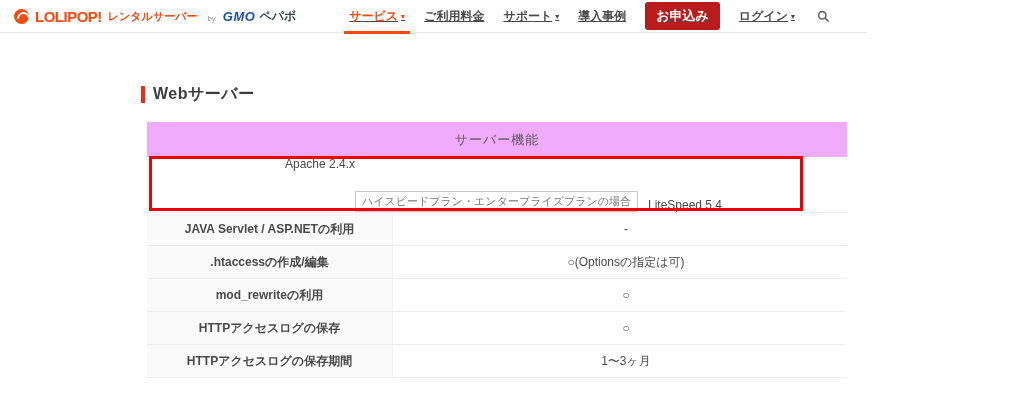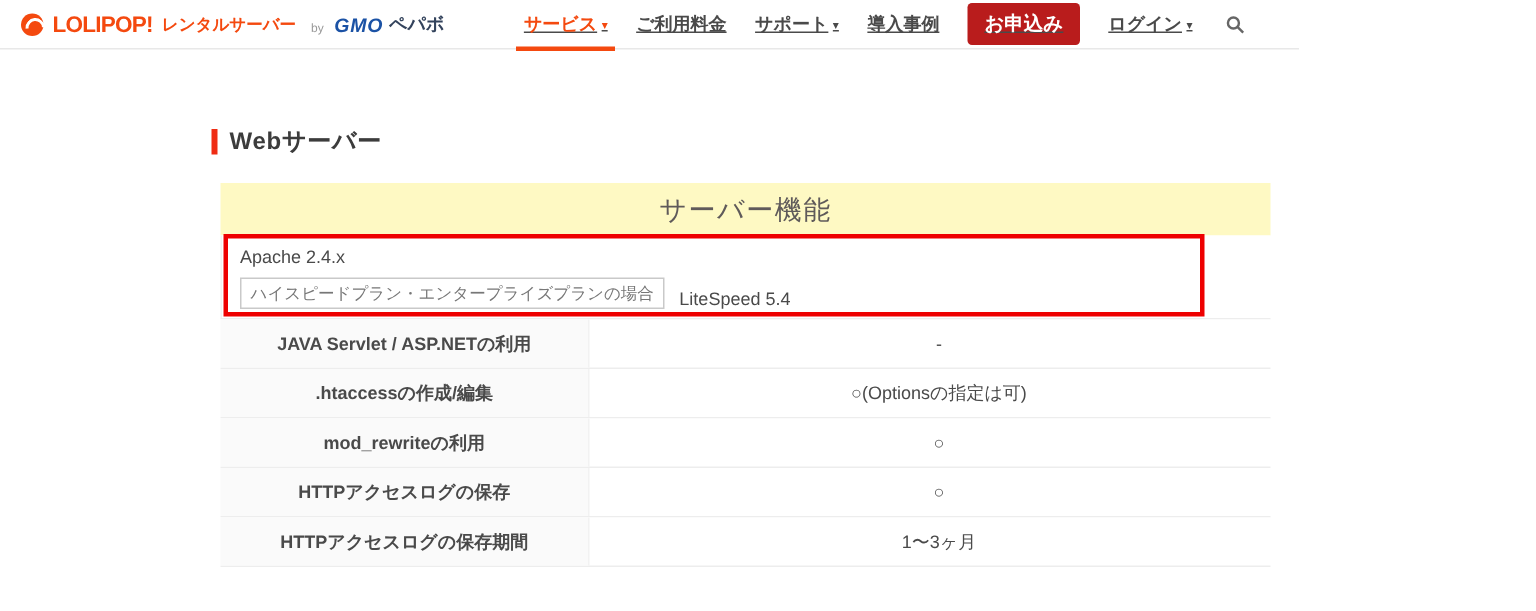--- a/index.html
+++ b/index.html
@@ -48,33 +48,33 @@
   .search-btn svg { width:13px; height:13px; stroke:#666; fill:none; stroke-width:2; }
 
   
   .page-title { position:absolute; left:141px; top:84px; display:flex; align-items:center; gap:8px;text-align:center; }
   .title-bar  { width:4px; height:17px; background:#ef2c13; }
   .title-text { font-size:16px; font-weight:bold; color:#3c3c3c; letter-spacing:0.5px; }
 
   
   .feature-table { position:absolute; left:147px; top:122px; width:700px; }
   .table-caption {
-    height:35px; background:#fef9c3; display:flex; align-items:center; justify-content:center;
-    font-size:18px; color:#5f5a5a; letter-spacing:1px;
+    height:35px; background:#f0abfc; display:flex; align-items:center; justify-content:center;
+    font-size:13px; color:#5f5a5a; letter-spacing:1px;
   }
   .trow { display:flex; border-bottom:1px solid #ededed; background:#fff; }
   .trow-simple { height:33px; }
   .trow-tall   { height:56px; }
   .cell-label {
     width:245px; background:#fafafa;
     display:flex; align-items:center; justify-content:center;
     font-size:12px; font-weight:bold; color:#4a4a4a; text-align:center; padding:0 10px;
   }
   .cell-value {
-    flex:1; display:flex; flex-direction:column; justify-content:center;
+    flex:1; display:flex; flex-direction:row; justify-content:center;
     padding-left:12px; font-size:12px; color:#4a4a4a; border-left:1px solid #f2f2f2;
   }
   .trow-simple .cell-value { flex-direction:row; align-items:center; }
   .value-line2 { display:flex; align-items:flex-end; gap:10px; margin-top:7px; }
   .plan-tag { border:1px solid #c9c9c9; color:#777; font-size:11px; padding:2px 6px; white-space:nowrap; }
 
   
   .highlight-box {
     position:absolute; left:149px; top:156px; width:654px; height:55px;
     border:3px solid #ee0000; pointer-events:none;

